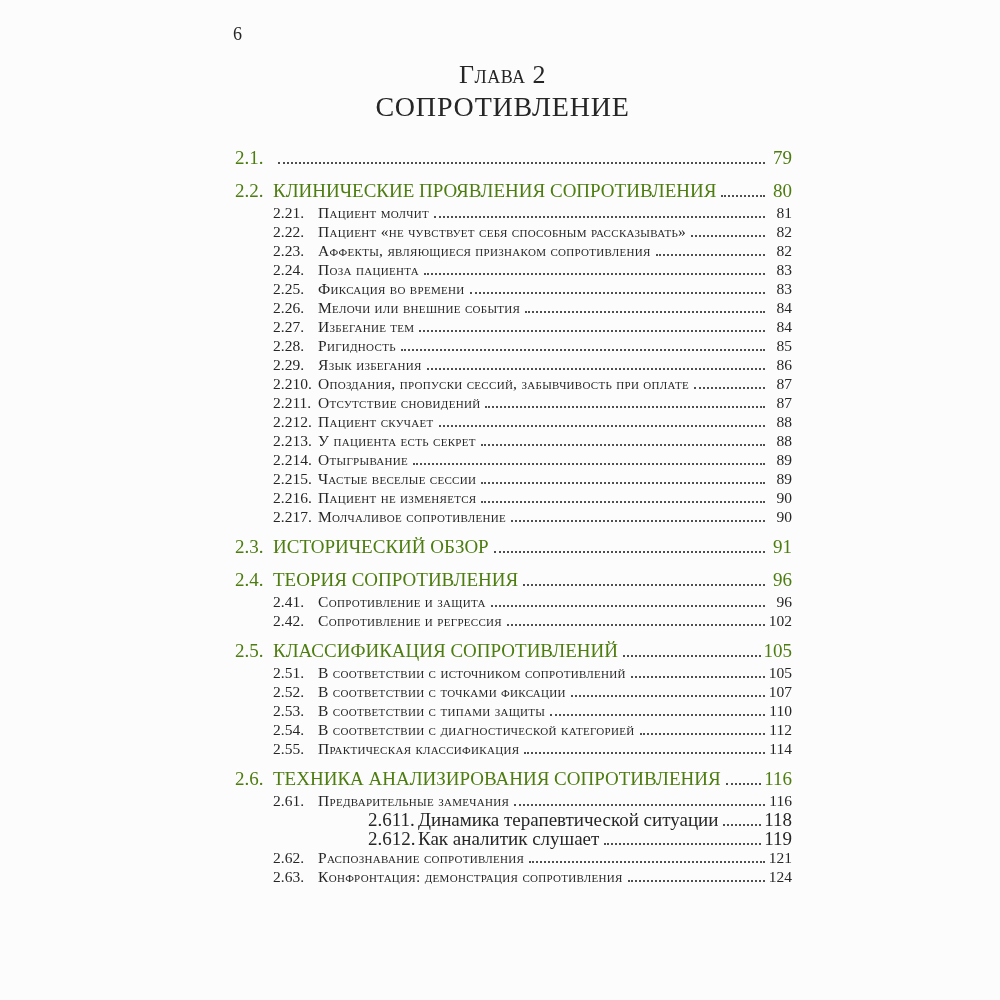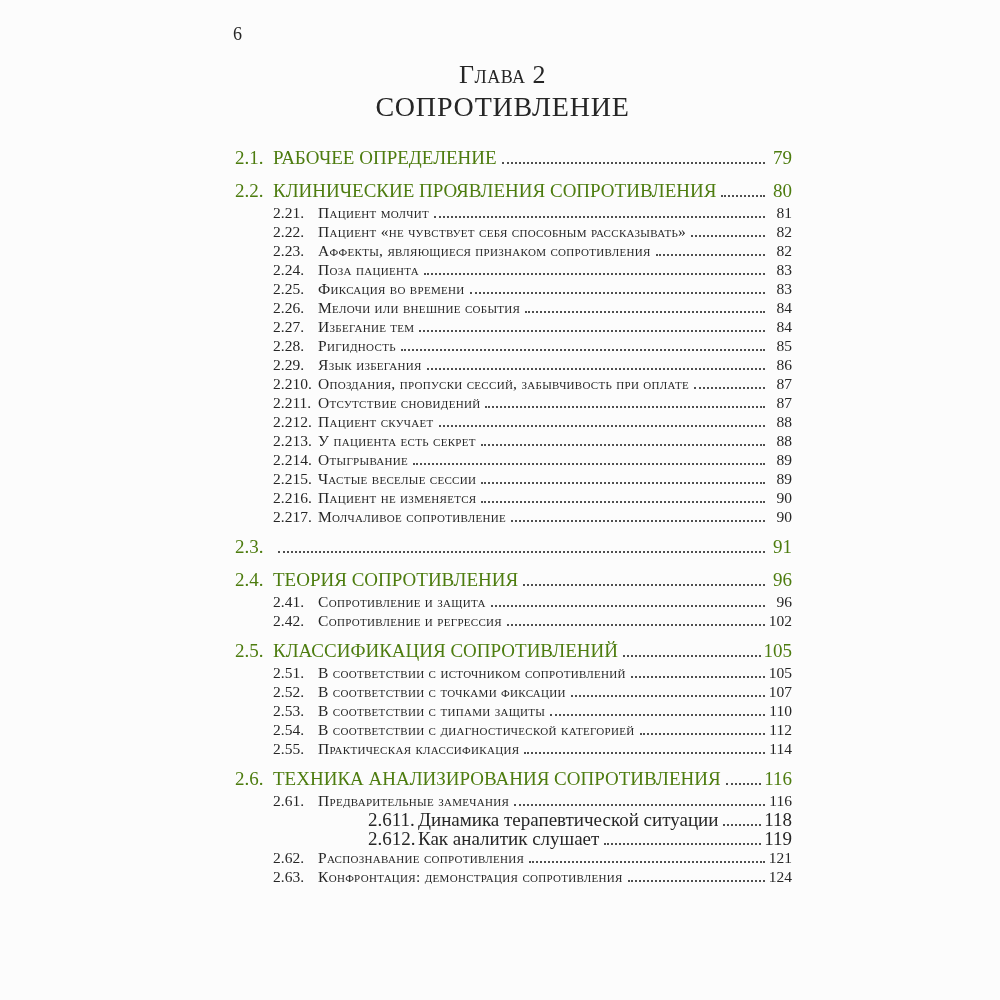--- a/index.html
+++ b/index.html
@@ -80,21 +80,20 @@
   <div class="folio">6</div>
 
   <div class="header">
     <div class="chapter-label">Глава 2</div>
     <div class="chapter-title">СОПРОТИВЛЕНИЕ</div>
   </div>
 
   <div class="toc">
       <div class="row lvl1">
         <span class="num">2.1.</span>
-        <span class="title">РАБОЧЕЕ ОПРЕДЕЛЕНИЕ</span>
         <span class="leader"></span>
         <span class="pg">79</span>
       </div>
       <div class="row lvl1">
         <span class="num">2.2.</span>
         <span class="title">КЛИНИЧЕСКИЕ ПРОЯВЛЕНИЯ СОПРОТИВЛЕНИЯ</span>
         <span class="leader"></span>
         <span class="pg">80</span>
       </div>
       <div class="row lvl2">
@@ -194,20 +193,21 @@
         <span class="pg">90</span>
       </div>
       <div class="row lvl2">
         <span class="num">2.217.</span>
         <span class="title">Молчаливое сопротивление</span>
         <span class="leader"></span>
         <span class="pg">90</span>
       </div>
       <div class="row lvl1">
         <span class="num">2.3.</span>
+        <span class="title">ИСТОРИЧЕСКИЙ ОБЗОР</span>
         <span class="leader"></span>
         <span class="pg">91</span>
       </div>
       <div class="row lvl1">
         <span class="num">2.4.</span>
         <span class="title">ТЕОРИЯ СОПРОТИВЛЕНИЯ</span>
         <span class="leader"></span>
         <span class="pg">96</span>
       </div>
       <div class="row lvl2">

